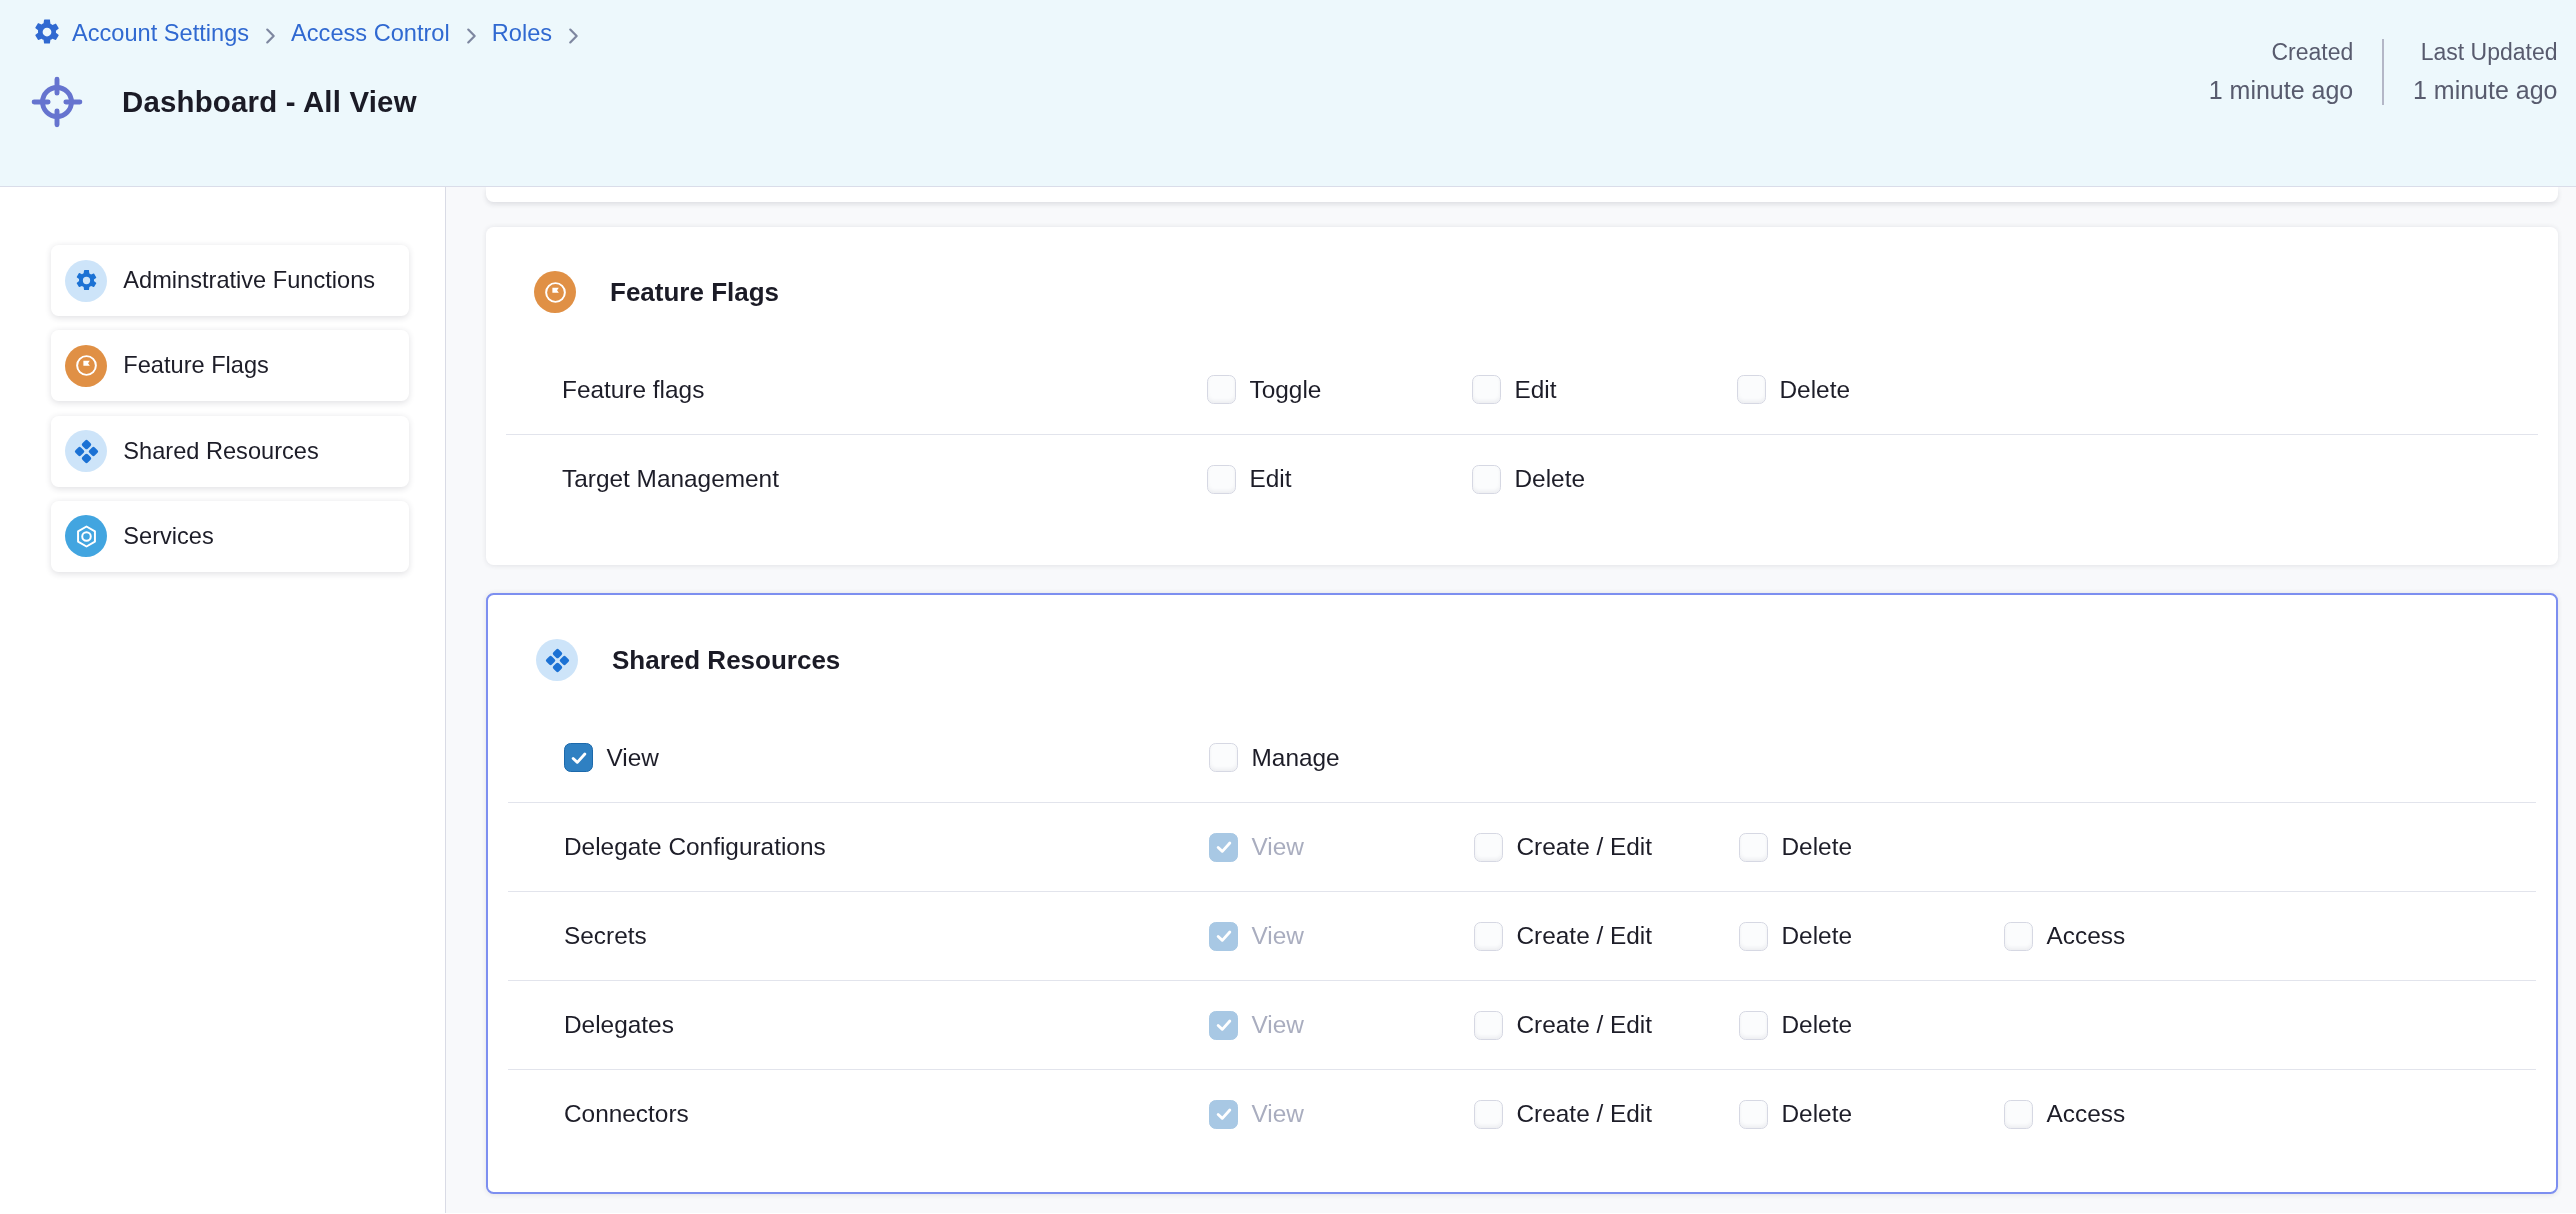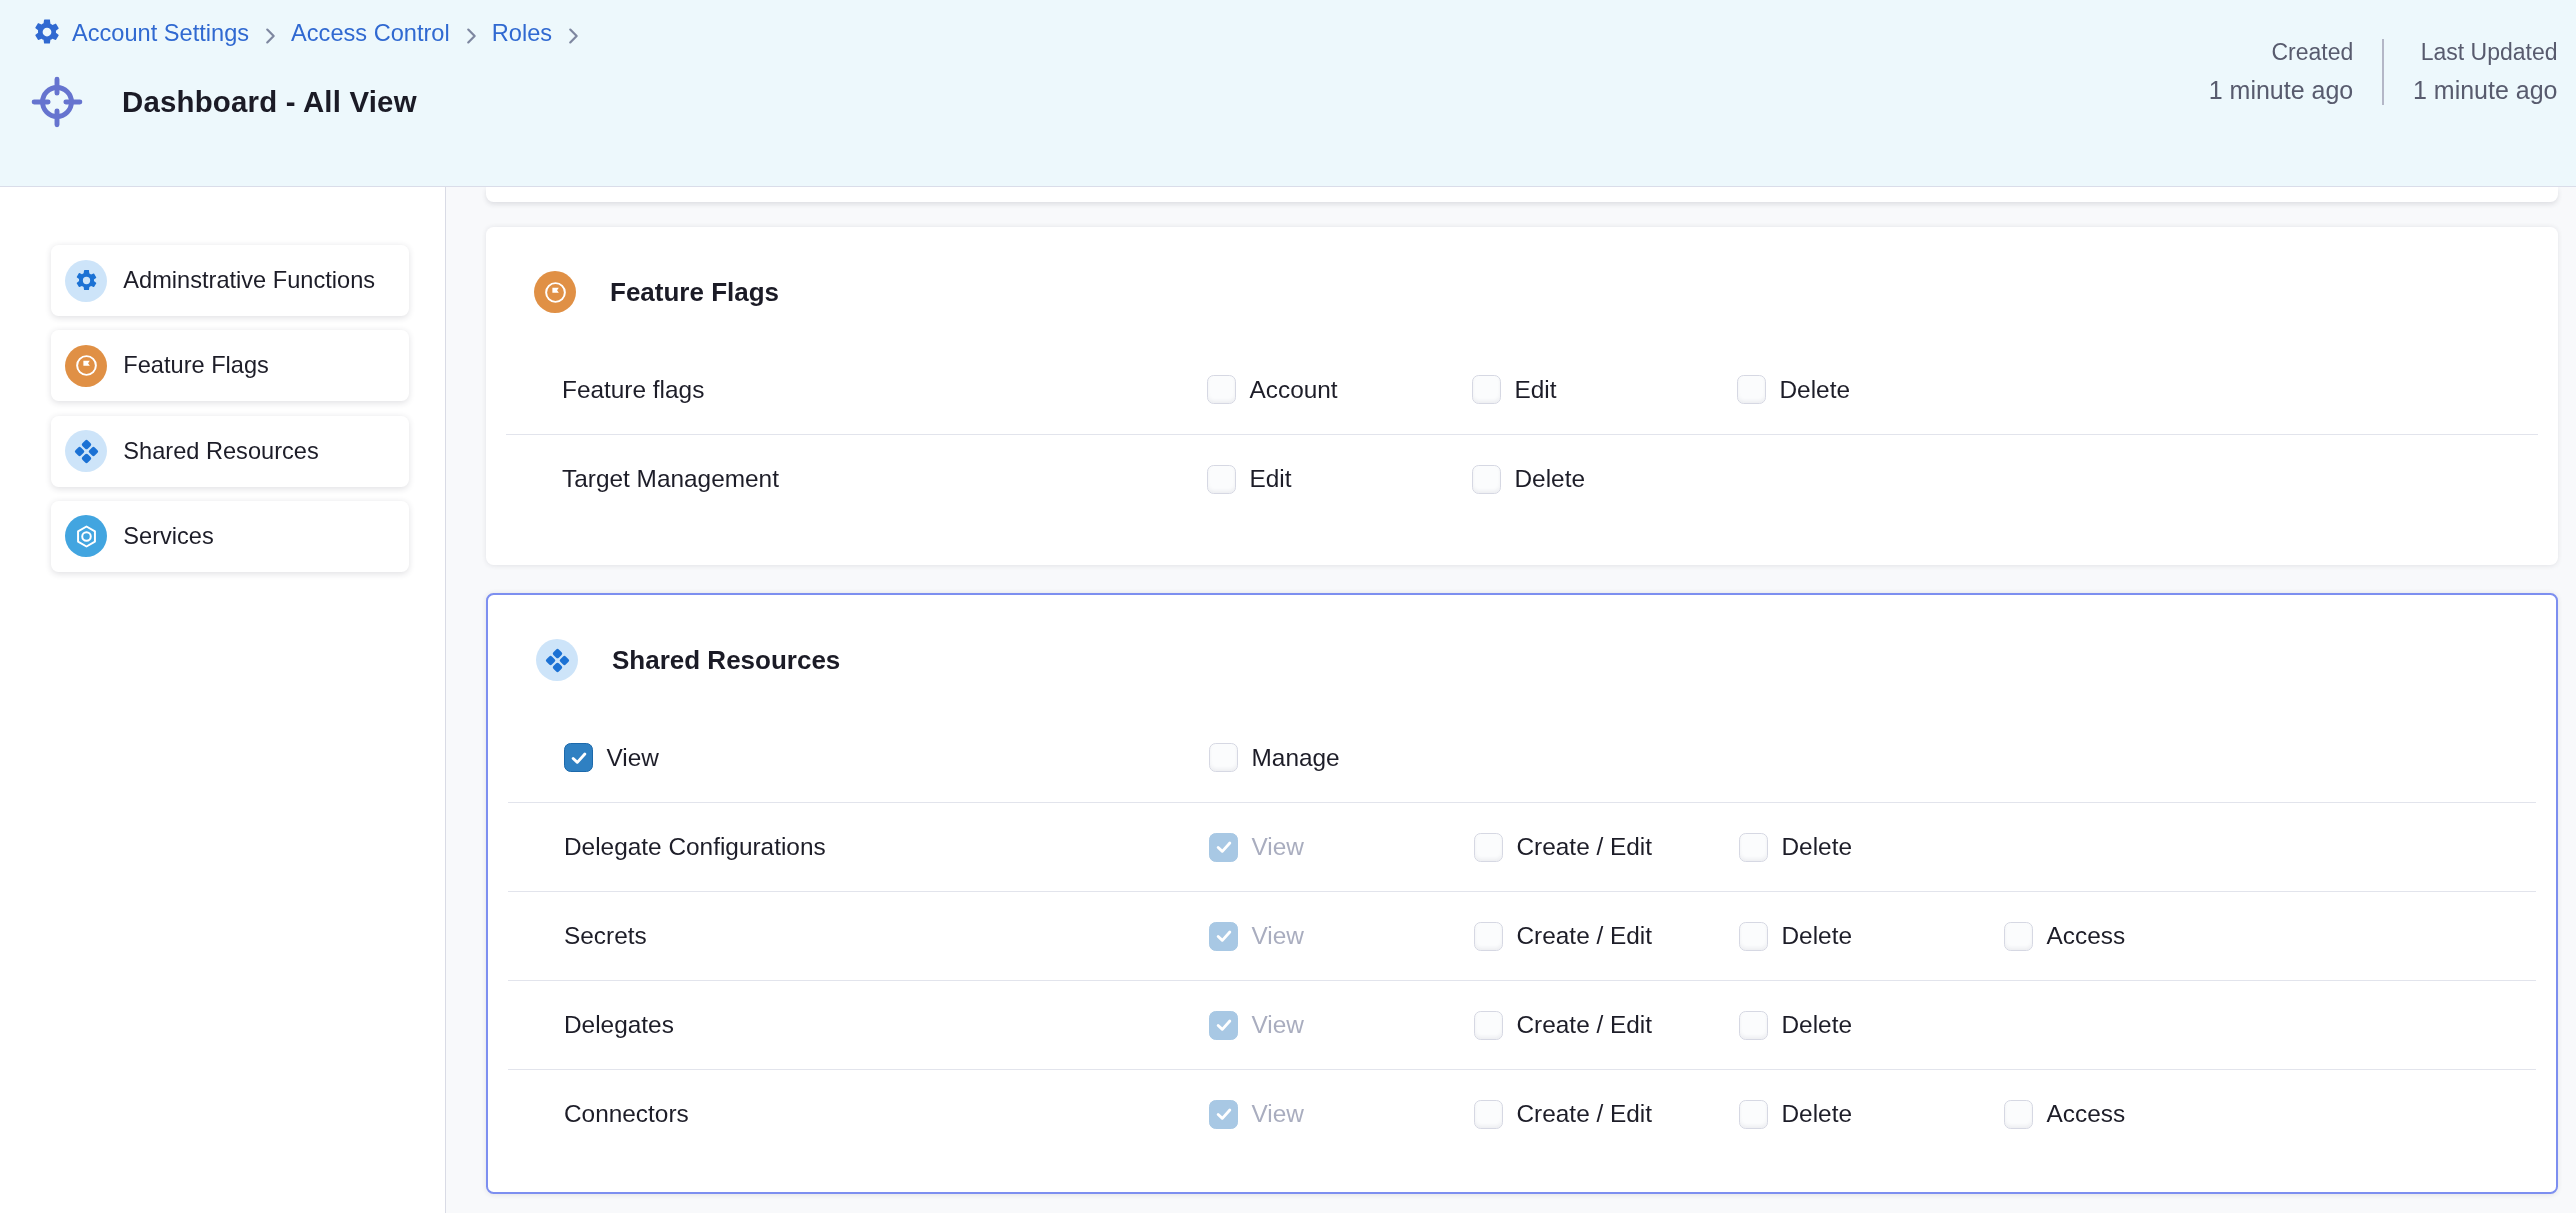--- a/index.html
+++ b/index.html
@@ -175,21 +175,21 @@
                 <circle cx="12" cy="12" r="9"></circle>
                 <path d="M9 17V7.5h6.2l-1.7 2.4 1.7 2.4H9" fill="currentColor" stroke="none"></path>
               </svg>
             </span>
             <span class="card-title">Feature Flags</span>
           </div>
           <div class="perm-row">
             <div class="row-label">Feature flags</div>
             <div class="perm-cell ">
               <span class="checkbox unchecked"></span>
-              <span class="perm-label">Account</span>
+              <span class="perm-label">Toggle</span>
             </div>
             <div class="perm-cell ">
               <span class="checkbox unchecked"></span>
               <span class="perm-label">Edit</span>
             </div>
             <div class="perm-cell ">
               <span class="checkbox unchecked"></span>
               <span class="perm-label">Delete</span>
             </div>
           </div>

